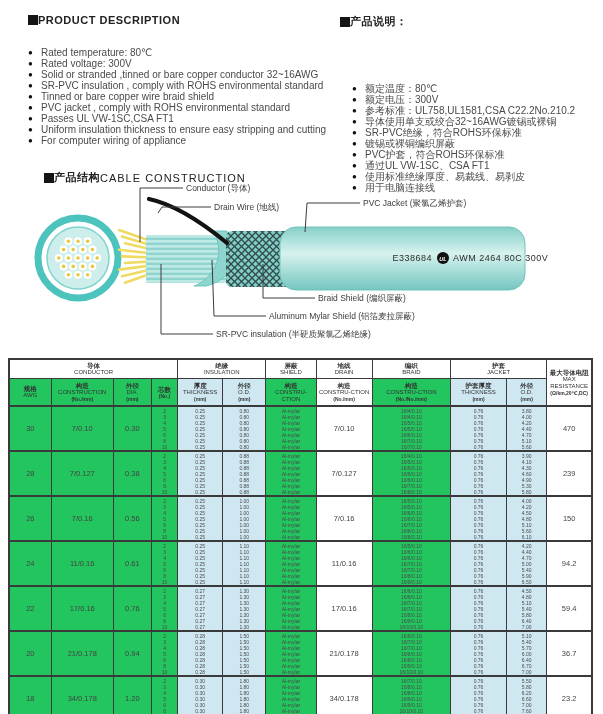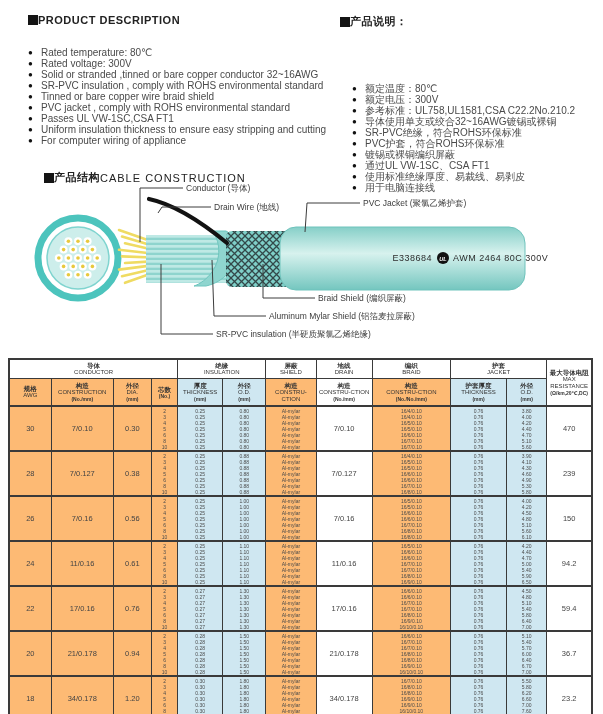--- a/index.html
+++ b/index.html
@@ -29,21 +29,21 @@
   table.spec th,table.spec td{
     border-left:1px solid #3a3a3a;border-right:1px solid #3a3a3a;
     padding:0;text-align:center;vertical-align:middle;overflow:hidden;
   }
   table.spec thead tr.grp th{border-bottom:1px solid #3a3a3a;height:18px;background:#fff;}
   table.spec thead tr.sub th{border-bottom:2px solid #3a3a3a;height:26px;}
   table.spec tbody td{border-top:2px solid #3a3a3a;height:43px;}
   .hcn{font-size:6.5px;font-weight:bold;color:#333;line-height:7px;}
   .hen{font-size:6px;font-weight:normal;color:#333;line-height:7px;letter-spacing:0;}
   .hunit{font-size:5px;color:#333;line-height:6px;}
-  .bg-cream{background:#fdba74;}
+  .bg-cream{background:#22c55e;}
   .bg-blue{background:#cfe7f1;}
   .bg-white{background:#ffffff;}
   .cell-single{font-size:7.5px;color:#444;}
   .cell-stack div{font-size:5px;line-height:6px;color:#4a4a4a;white-space:nowrap;}
   
   col.c-awg{width:42px;} col.c-constr{width:62px;} col.c-dia{width:38px;}
   col.c-cores{width:26px;} col.c-ithk{width:45px;} col.c-iod{width:43px;}
   col.c-shield{width:50px;} col.c-drain{width:56px;} col.c-braid{width:78px;}
   col.c-jthk{width:56px;} col.c-jod{width:40px;} col.c-res{width:45px;}
 </style>
@@ -69,22 +69,22 @@
 <div class="abs sec-title" style="left:340px;top:14px;">
   <span class="sq"></span>
   <span>产品说明：</span>
 </div>
 <ul class="bullets abs" style="left:352px;top:47px;width:245px;margin-top:36px;" id="list-cn">
     <li>额定温度：80℃</li>
     <li>额定电压：300V</li>
     <li>参考标准：UL758,UL1581,CSA C22.2No.210.2</li>
     <li>导体使用单支或绞合32~16AWG镀锡或裸铜</li>
     <li>SR-PVC绝缘，符合ROHS环保标准</li>
+    <li>镀锡或裸铜编织屏蔽</li>
     <li>PVC护套，符合ROHS环保标准</li>
-    <li>镀锡或裸铜编织屏蔽</li>
     <li>通过UL VW-1SC、CSA FT1</li>
     <li>使用标准绝缘厚度、易裁线、易剥皮</li>
     <li>用于电脑连接线</li>
   </ul>
 
 <div class="abs sec-title" style="left:44px;top:170px;">
   <span class="sq"></span>
   <span>产品结构</span>
   <span style="font-weight:normal;letter-spacing:1px;">CABLE CONSTRUCTION</span>
 </div>

